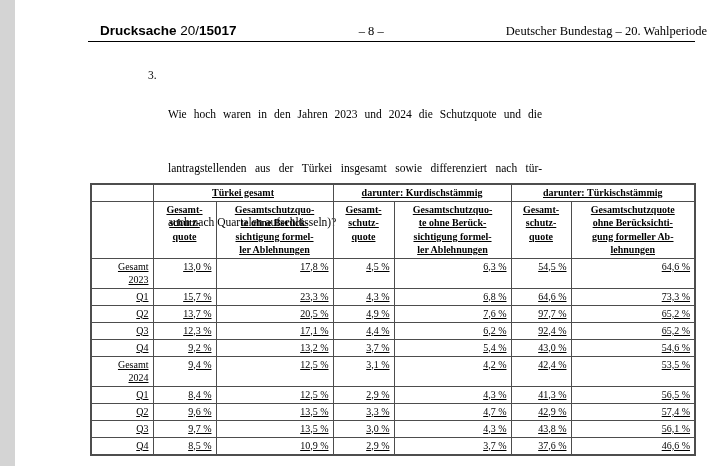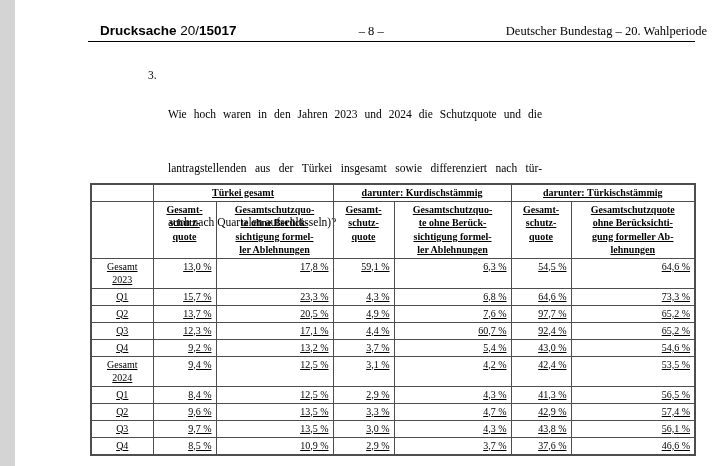--- a/index.html
+++ b/index.html
@@ -95,21 +95,21 @@
     vertical-align: top;
     overflow: hidden;
   }
   th {
     font-weight: bold;
     text-align: center;
     white-space: pre-line;
   }
   th.group { white-space: nowrap; }
   td.rowlabel {
-    text-align: center;
+    text-align: right;
     white-space: pre-line;
   }
   td.num {
     text-align: right;
     white-space: nowrap;
   }
   tr.qrow td { height: 14px; }
   tr.tall td { height: 27px; }
 </style>
 </head>
@@ -178,21 +178,21 @@
 gung formeller Ab-
 lehnungen</th>
         </tr>
       </thead>
       <tbody>
         <tr class="tall">
           <td class="rowlabel">Gesamt
 2023</td>
           <td class="num">13,0 %</td>
           <td class="num">17,8 %</td>
-          <td class="num">59,1 %</td>
+          <td class="num">4,5 %</td>
           <td class="num">6,3 %</td>
           <td class="num">54,5 %</td>
           <td class="num">64,6 %</td>
         </tr>
         <tr class="qrow">
           <td class="rowlabel">Q1</td>
           <td class="num">15,7 %</td>
           <td class="num">23,3 %</td>
           <td class="num">4,3 %</td>
           <td class="num">6,8 %</td>
@@ -206,21 +206,21 @@
           <td class="num">4,9 %</td>
           <td class="num">7,6 %</td>
           <td class="num">97,7 %</td>
           <td class="num">65,2 %</td>
         </tr>
         <tr class="qrow">
           <td class="rowlabel">Q3</td>
           <td class="num">12,3 %</td>
           <td class="num">17,1 %</td>
           <td class="num">4,4 %</td>
-          <td class="num">60,7 %</td>
+          <td class="num">6,2 %</td>
           <td class="num">92,4 %</td>
           <td class="num">65,2 %</td>
         </tr>
         <tr class="qrow">
           <td class="rowlabel">Q4</td>
           <td class="num">9,2 %</td>
           <td class="num">13,2 %</td>
           <td class="num">3,7 %</td>
           <td class="num">5,4 %</td>
           <td class="num">43,0 %</td>

